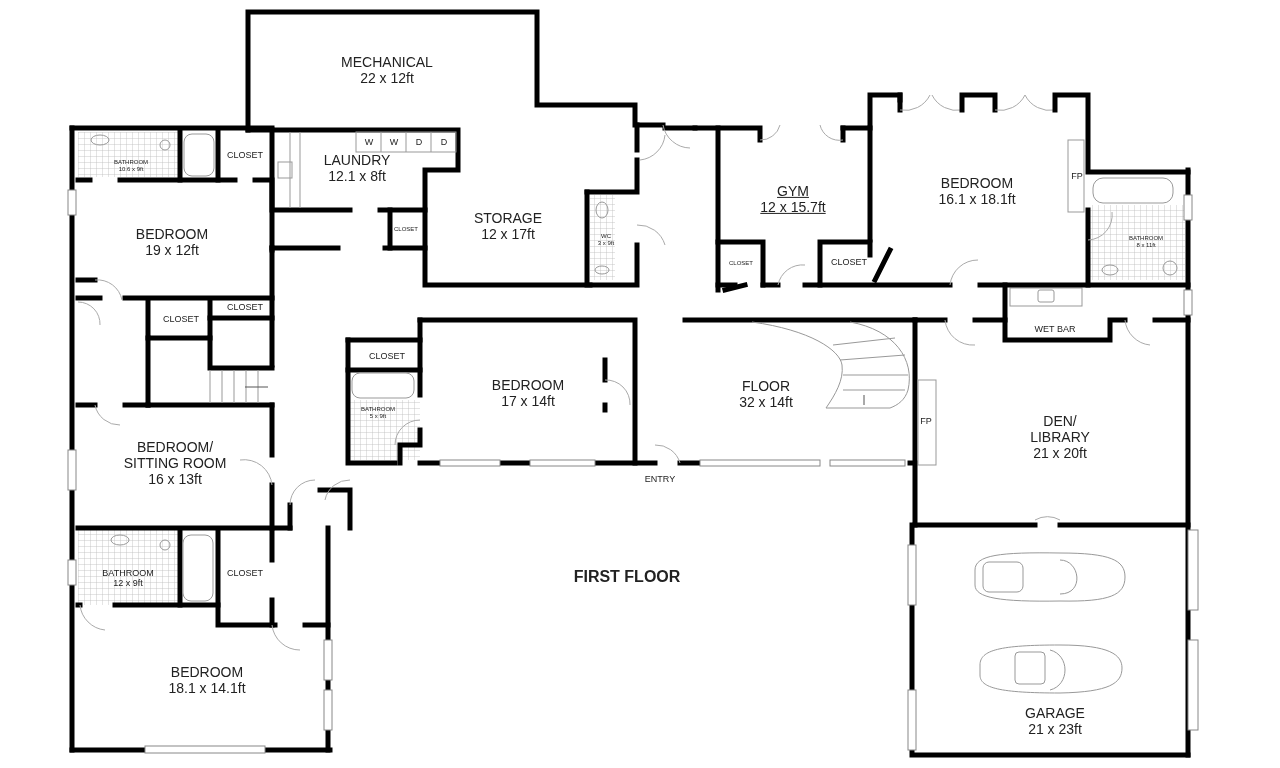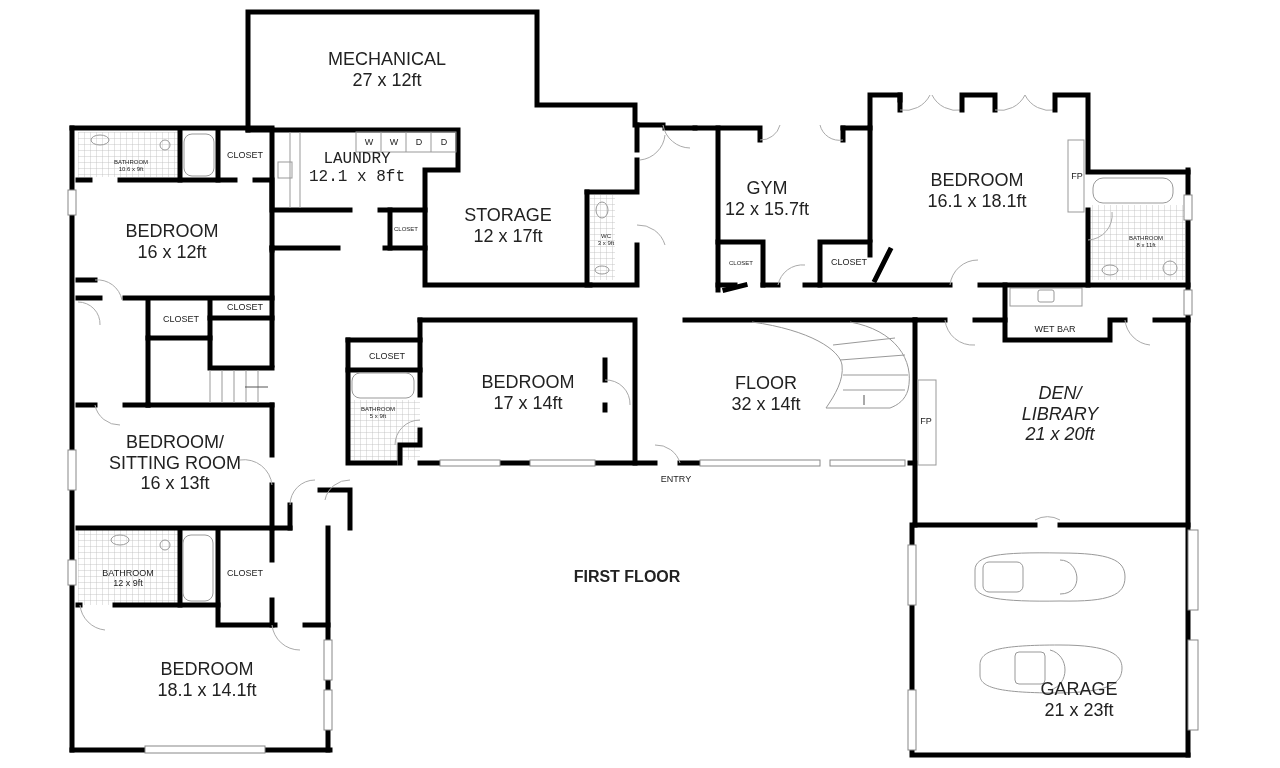--- a/index.html
+++ b/index.html
@@ -1,22 +1,22 @@
 <!DOCTYPE html>
 <html><head>
 <meta charset="utf-8">
 <style>
   html, body { margin:0; padding:0; background:#ffffff; }
   body { width:1280px; height:768px; overflow:hidden; position:relative; font-family:"Liberation Sans", sans-serif; }
   #plan { position:absolute; left:0; top:0; width:1280px; height:768px; }
   .lbl { position:absolute; text-align:center; color:#222; transform:translate(-50%,-50%); white-space:nowrap; line-height:1.15; }
   .lbl .n { display:block; }
   .lbl .d { display:block; }
-  .big { font-size:18px; }
-  .med { font-size:16px;font-family:Liberation Mono, monospace; }
+  .big { font-size:14px; }
+  .med { font-size:14px; }
   .sm { font-size:9px; }
   .xs { font-size:6px; }
   .title { font-size:16px; font-weight:bold; }
   .wall { stroke:#000; stroke-width:5; fill:none; stroke-linecap:square; }
   .thin { stroke:#555; stroke-width:1; fill:none; }
   .light { stroke:#999; stroke-width:1; fill:none; }
   .door { stroke:#aaa; stroke-width:1; fill:none; }
   .win { fill:#fff; stroke:#888; stroke-width:1; }
 </style>
 </head>
@@ -223,21 +223,21 @@
   <rect class="win" x="68" y="560" width="8" height="25"></rect>
   <rect class="win" x="324" y="640" width="8" height="40"></rect>
   <rect class="win" x="324" y="690" width="8" height="40"></rect>
 
   <ellipse class="light" cx="602" cy="210" rx="6" ry="8"></ellipse>
   <ellipse class="light" cx="602" cy="270" rx="7" ry="4"></ellipse>
 </svg>
 
 <div class="lbl big" style="left:387px; top:70px;">
   <span class="n">MECHANICAL</span>
-  <span class="d">27 x 12ft</span>
+  <span class="d">22 x 12ft</span>
 </div>
 
 <div class="lbl sm" style="left:369px; top:142px;">W</div>
 <div class="lbl sm" style="left:394px; top:142px;">W</div>
 <div class="lbl sm" style="left:419px; top:142px;">D</div>
 <div class="lbl sm" style="left:444px; top:142px;">D</div>
 
 <div class="lbl med" style="left:357px; top:168px;">
   <span class="n">LAUNDRY</span>
   <span class="d">12.1 x 8ft</span>
@@ -246,21 +246,21 @@
 <div class="lbl big" style="left:508px; top:226px;">
   <span class="n">STORAGE</span>
   <span class="d">12 x 17ft</span>
 </div>
 
 <div class="lbl xs" style="left:606px; top:240px;">
   <span class="n">WC</span>
   <span class="d">3 x 9ft</span>
 </div>
 
-<div class="lbl big" style="left:767px; top:199px;">
+<div class="lbl big" style="left:793px; top:199px;text-decoration:underline;">
   <span class="n">GYM</span>
   <span class="d">12 x 15.7ft</span>
 </div>
 
 <div class="lbl big" style="left:977px; top:191px;">
   <span class="n">BEDROOM</span>
   <span class="d">16.1 x 18.1ft</span>
 </div>
 
 <div class="lbl xs" style="left:1146px; top:242px;">
@@ -270,21 +270,21 @@
 
 <div class="lbl xs" style="left:131px; top:166px;">
   <span class="n">BATHROOM</span>
   <span class="d">10.6 x 9ft</span>
 </div>
 
 <div class="lbl sm" style="left:245px; top:155px;">CLOSET</div>
 
 <div class="lbl big" style="left:172px; top:242px;">
   <span class="n">BEDROOM</span>
-  <span class="d">16 x 12ft</span>
+  <span class="d">19 x 12ft</span>
 </div>
 
 <div class="lbl xs" style="left:406px; top:229px;">CLOSET</div>
 <div class="lbl sm" style="left:181px; top:319px;">CLOSET</div>
 <div class="lbl sm" style="left:245px; top:307px;">CLOSET</div>
 <div class="lbl sm" style="left:387px; top:356px;">CLOSET</div>
 <div class="lbl xs" style="left:741px; top:263px;">CLOSET</div>
 <div class="lbl sm" style="left:849px; top:262px;">CLOSET</div>
 
 <div class="lbl sm" style="left:1077px; top:176px;">FP</div>
@@ -300,44 +300,44 @@
 <div class="lbl xs" style="left:378px; top:413px;">
   <span class="n">BATHROOM</span>
   <span class="d">5 x 9ft</span>
 </div>
 
 <div class="lbl big" style="left:766px; top:394px;">
   <span class="n">FLOOR</span>
   <span class="d">32 x 14ft</span>
 </div>
 
-<div class="lbl big" style="left:1060px; top:414px;font-style:italic;">
+<div class="lbl big" style="left:1060px; top:437px;">
   <span class="n">DEN/</span>
   <span class="n">LIBRARY</span>
   <span class="d">21 x 20ft</span>
 </div>
 
 <div class="lbl big" style="left:175px; top:463px;">
   <span class="n">BEDROOM/</span>
   <span class="n">SITTING ROOM</span>
   <span class="d">16 x 13ft</span>
 </div>
 
-<div class="lbl sm" style="left:676px; top:479px;">ENTRY</div>
+<div class="lbl sm" style="left:660px; top:479px;">ENTRY</div>
 
 <div class="lbl sm" style="left:128px; top:578px;">
   <span class="n">BATHROOM</span>
   <span class="d">12 x 9ft</span>
 </div>
 
 <div class="lbl sm" style="left:245px; top:573px;">CLOSET</div>
 
 <div class="lbl title" style="left:627px; top:577px;">FIRST FLOOR</div>
 
 <div class="lbl big" style="left:207px; top:680px;">
   <span class="n">BEDROOM</span>
   <span class="d">18.1 x 14.1ft</span>
 </div>
 
-<div class="lbl big" style="left:1055px; top:700px;margin-left:24px;">
+<div class="lbl big" style="left:1055px; top:721px;">
   <span class="n">GARAGE</span>
   <span class="d">21 x 23ft</span>
 </div>
 
 </body></html>

